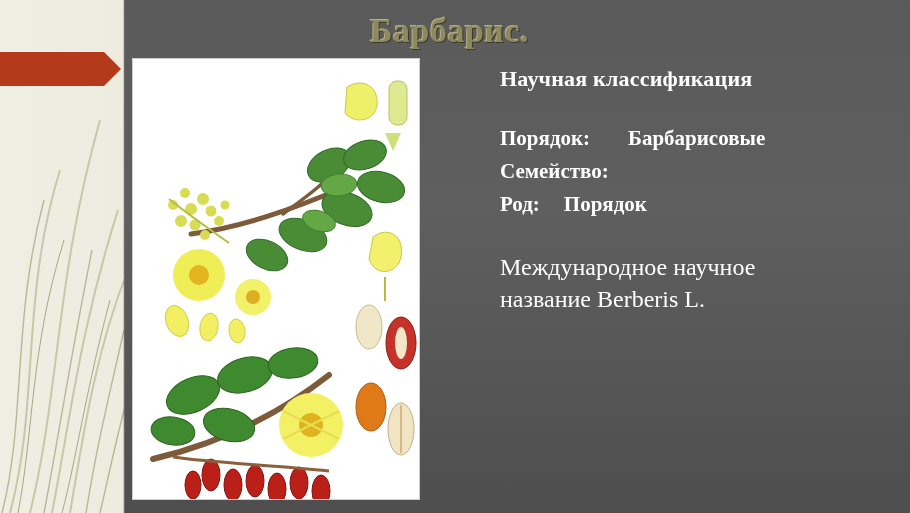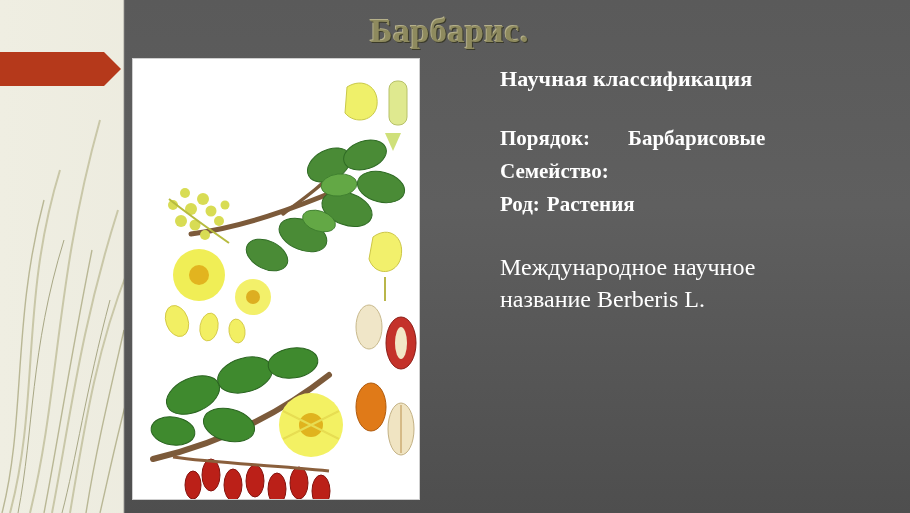--- a/index.html
+++ b/index.html
@@ -116,21 +116,21 @@
     letter-spacing: 0.2px;
   }
   .tax-row {
     display: flex;
     font-size: 21px;
     font-weight: bold;
     line-height: 33px;
     white-space: nowrap;
   }
   .tax-key { min-width: 128px; }
-  .tax-key.wide { min-width: 0; padding-right: 7px; }
+  .tax-key.wide { min-width: 0; padding-right: 24px; }
   .tax-val { }
   .info-footer {
     margin-top: 30px;
     font-size: 24px;
     font-weight: normal;
     line-height: 32px;
   }
 </style>
 </head>
 <body>
@@ -274,21 +274,21 @@
     </div>
     <div class="tax-row">
       <span class="tax-key">Порядок:</span>
       <span class="tax-val">Барбарисовые</span>
     </div>
     <div class="tax-row">
       <span class="tax-key">Семейство:</span>
     </div>
     <div class="tax-row">
       <span class="tax-key wide">Род:</span>
-      <span class="tax-val">Растения</span>
+      <span class="tax-val">Порядок</span>
     </div>
 
     <div class="info-footer">
       <div>Международное научное</div>
       <div>название Berberis L.</div>
     </div>
   </div>
 </div>
 
 </body></html>

